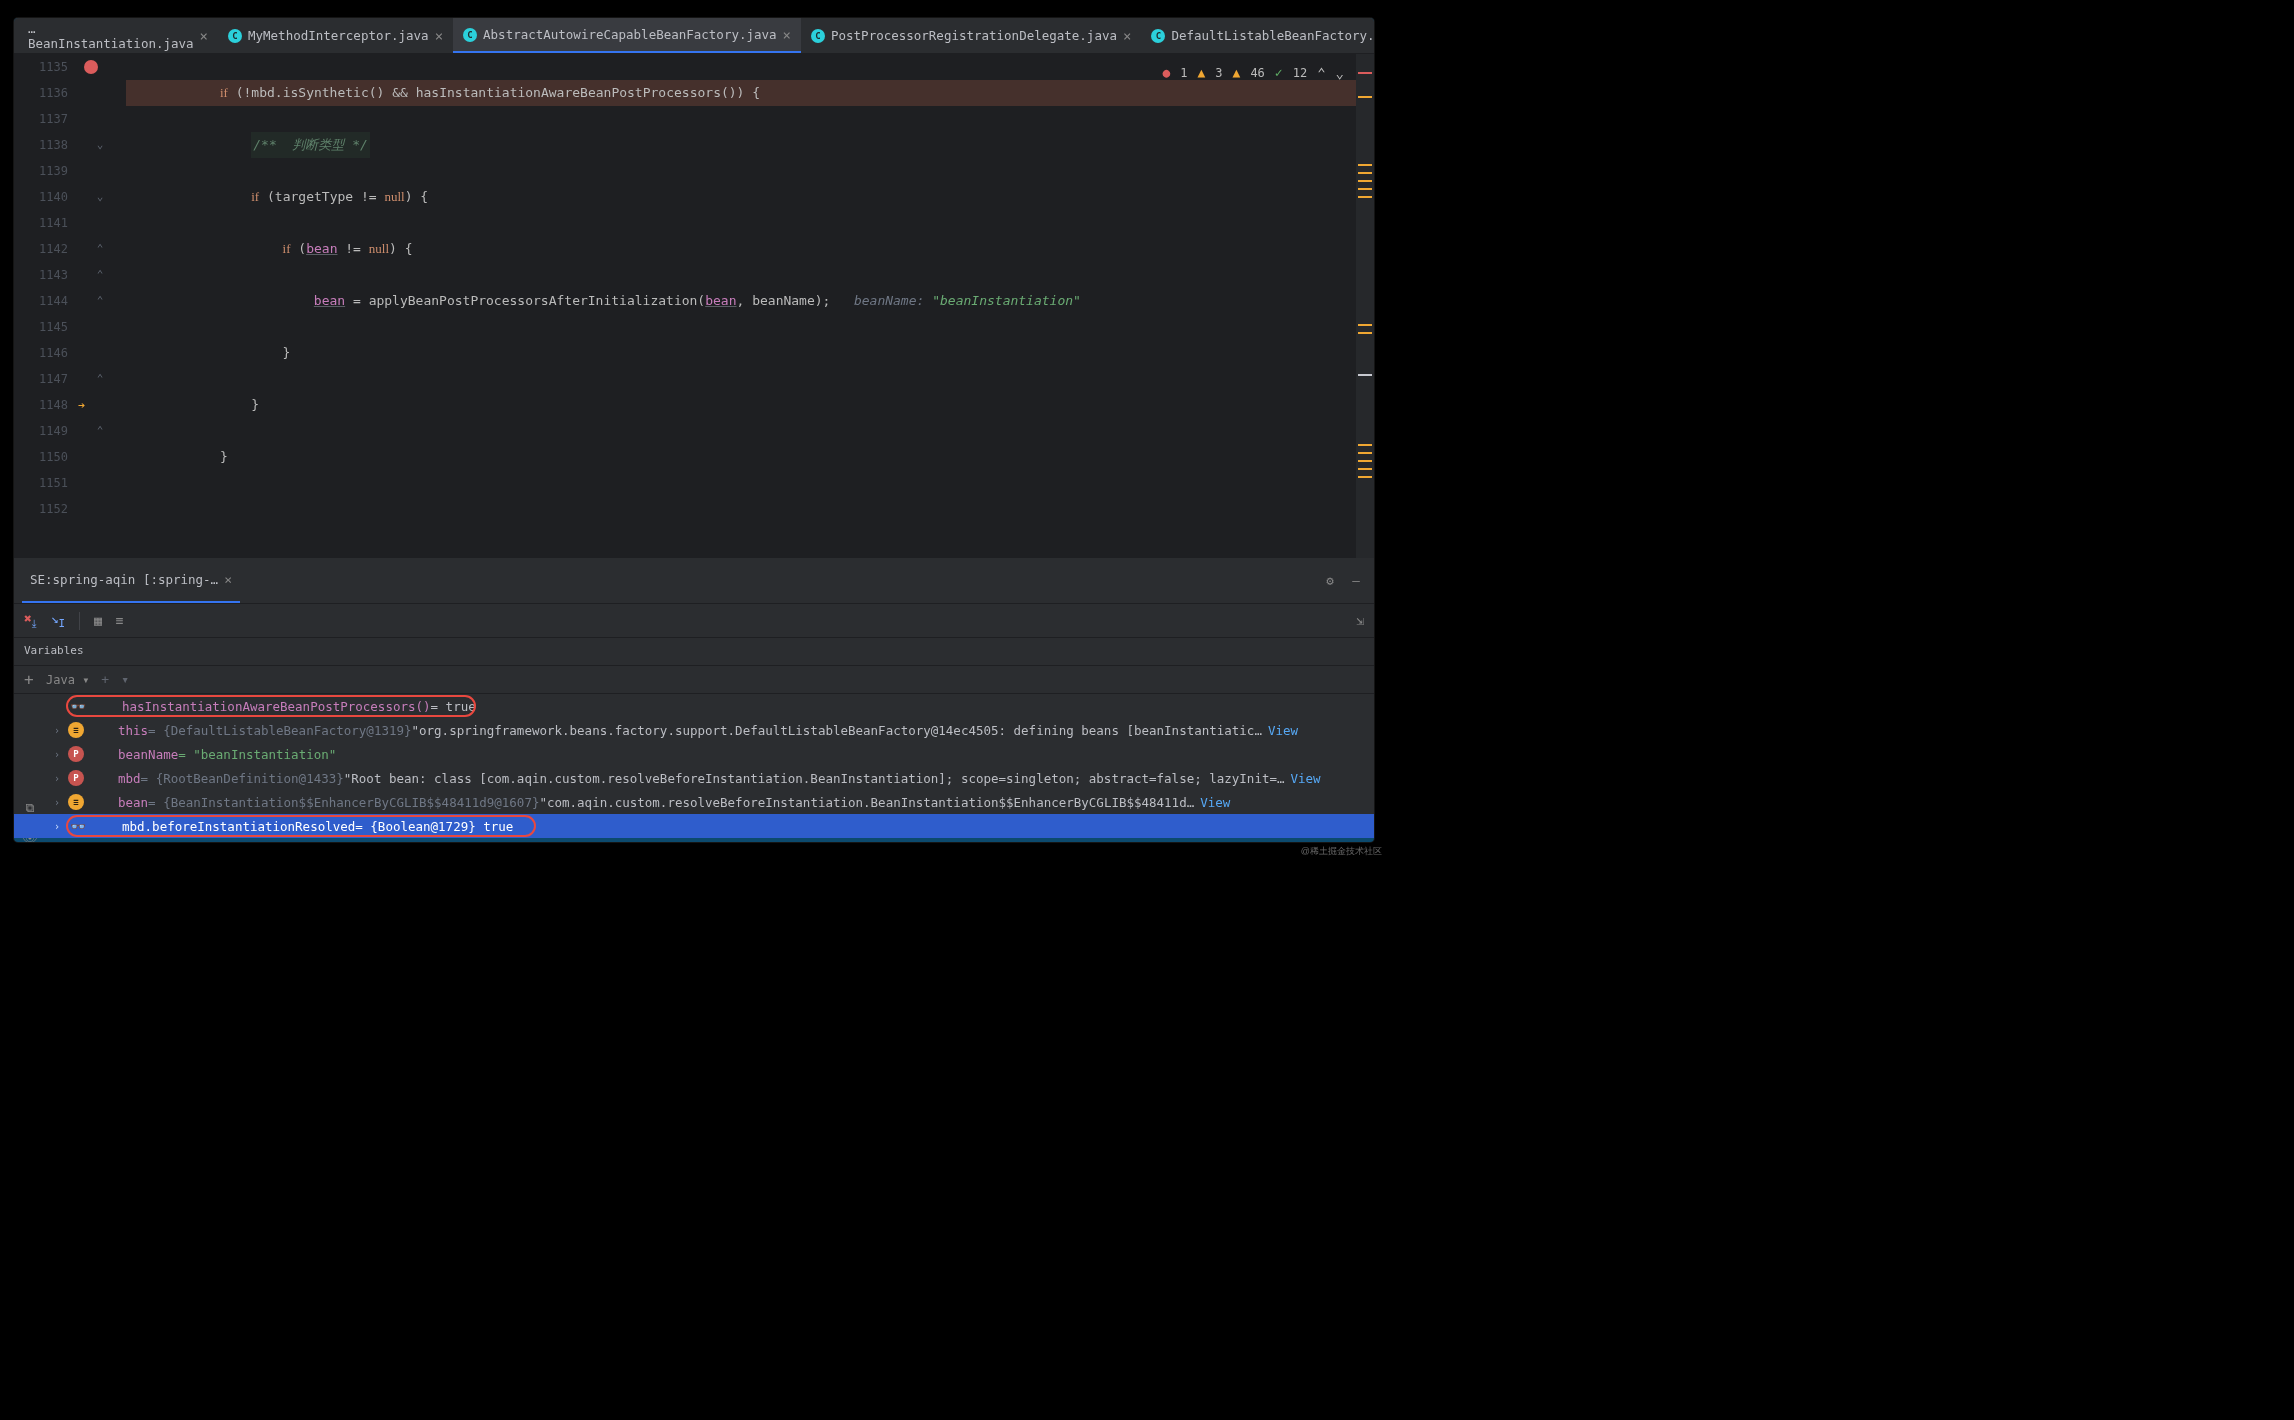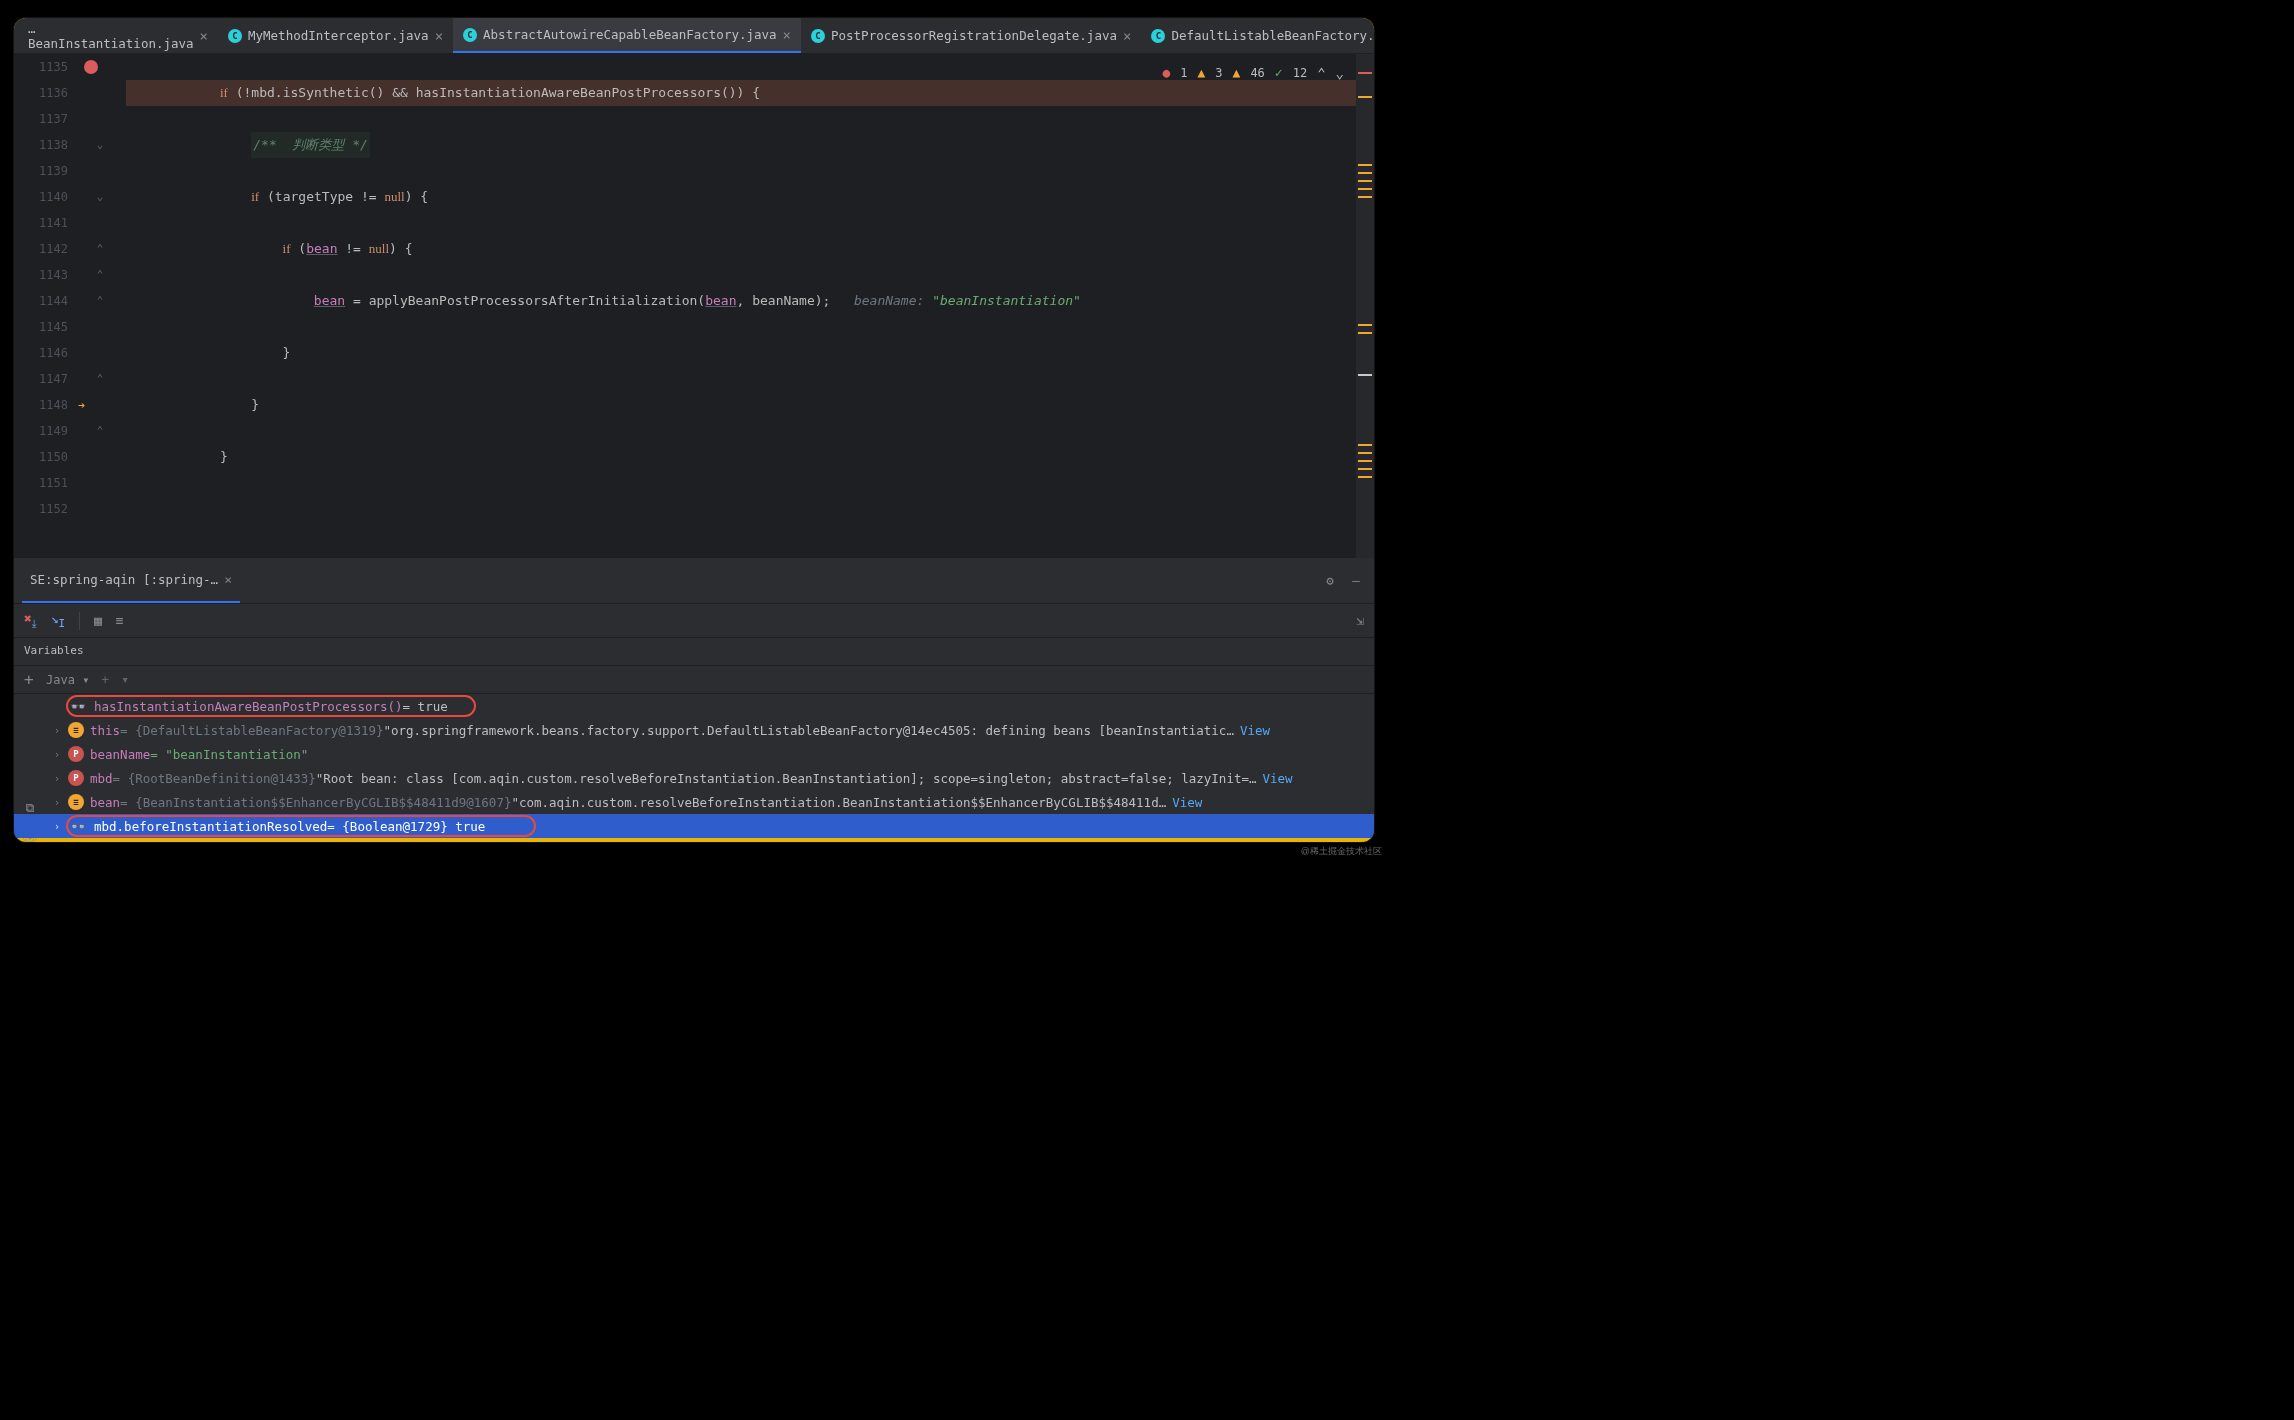--- a/index.html
+++ b/index.html
@@ -9,22 +9,22 @@
   font-size: 13px;
   color: #bbb;
   width: 1388px;
   height: 860px;
   overflow: hidden;
   position: relative;
 }
 .window {
   position: absolute;
   top: 18px; left: 14px; right: 14px; bottom: 18px;
-  border-radius: 12px;
-  background: #eab308;
+  border-radius: 4px;
+  background: #0c4a6e;
   overflow: hidden;
   box-shadow: 0 0 0 1px #141414;
 }
 
 
 .tabs {
   display: flex;
   align-items: center;
   height: 36px;
   background: #2b2d30;
@@ -184,21 +184,21 @@
 .vrow .ic {
   width:16px; height:16px; border-radius:50%;
   display:inline-flex; align-items:center; justify-content:center;
   font-size:9px; font-weight:bold; margin-right:6px;
   flex-shrink: 0;
 }
 .ic.glasses { background:transparent; color:#888; font-size:13px; width:20px; }
 .sel .ic.glasses { color:#e4ecff; }
 .ic.f { background:#f0a732; color:#2b2012; }
 .ic.p { background:#c75450; color:#fff; }
-.vname { color:#c77dbb; }
+.vname { color:#c77dbb;margin-left:28px; }
 .vrow.sel .vname { color:#fff; }
 .vval { color:#bcbec4; }
 .vrow.sel .vval { color:#fff; }
 .vstr { color:#6aab73; }
 .vtype { color:#6f7785; }
 .viewlnk { color:#56a8f5; margin-left:6px; }
 .redcirc {
   position:absolute;
   border: 2.5px solid #e9483f;
   border-radius: 14px;

